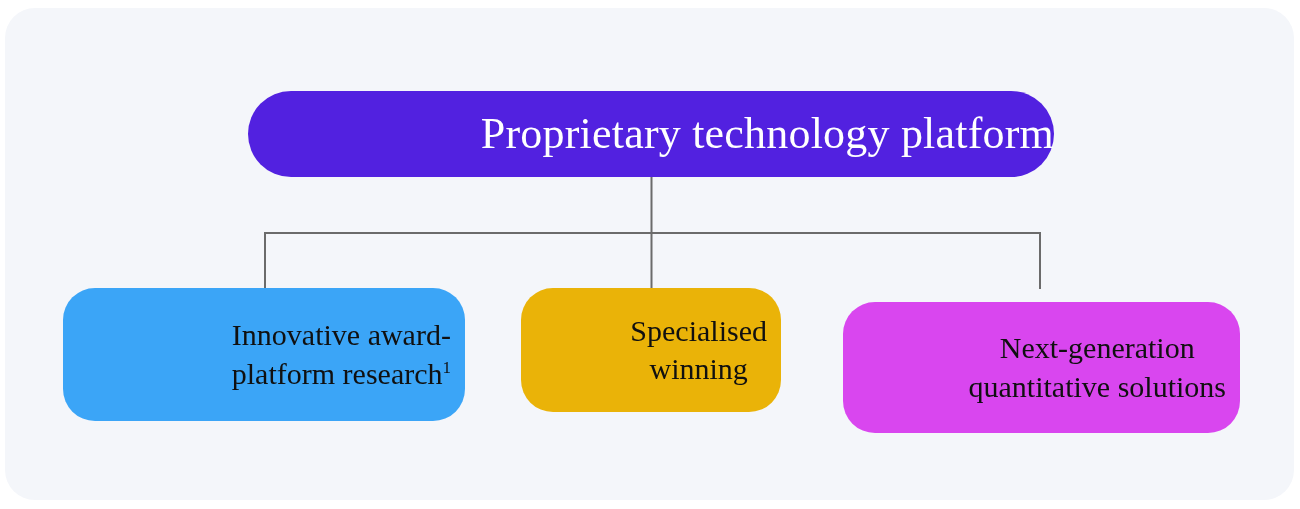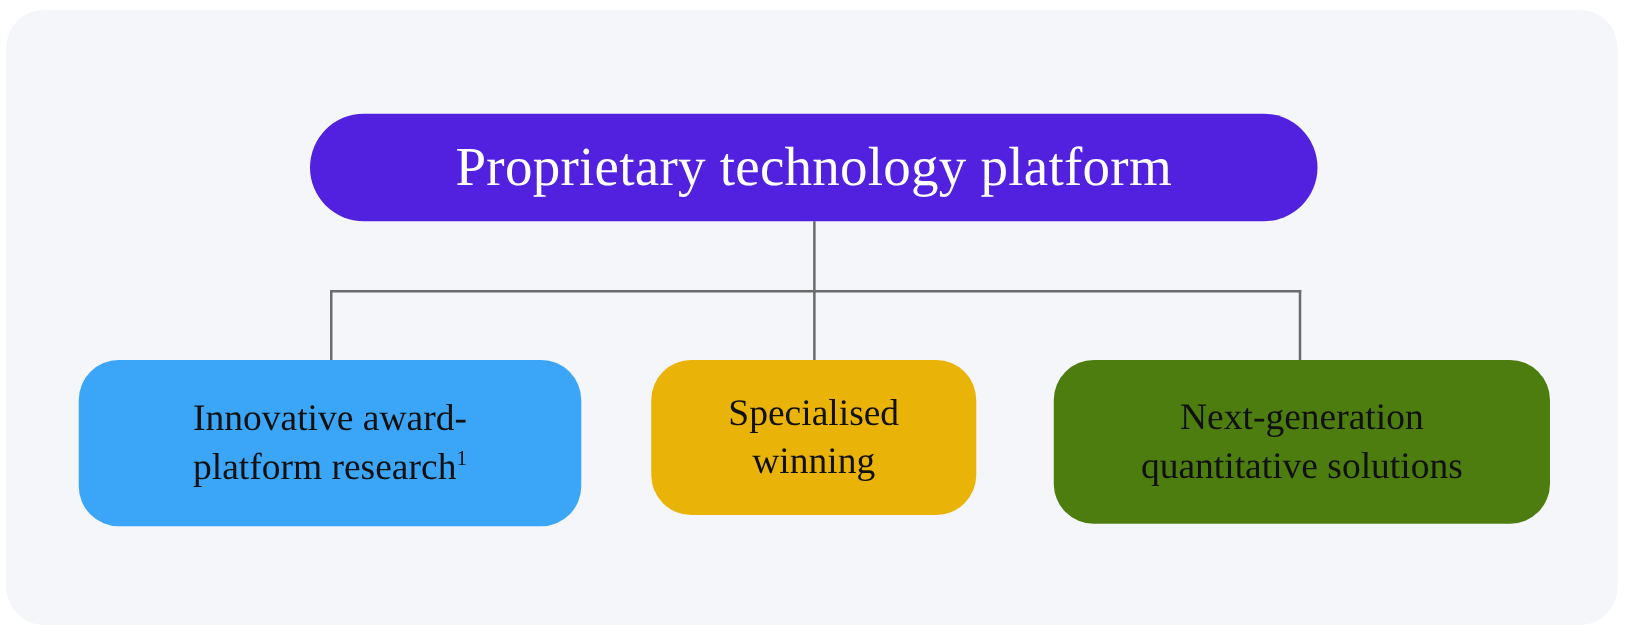--- a/index.html
+++ b/index.html
@@ -39,21 +39,21 @@
     width: 1300px;
     height: 509px;
     pointer-events: none;
   }
 
   
   .node {
     position: absolute;
     display: flex;
     align-items: center;
-    justify-content: center;
+    justify-content: flex-end;
     text-align: center;
     box-sizing: border-box;
   }
 
   .node-root {
     left: 248px;
     top: 91px;
     width: 806px;
     height: 86px;
     background: #5221e0;
@@ -91,24 +91,24 @@
   .node-insight {
     left: 521px;
     top: 288px;
     width: 260px;
     height: 124px;
     background: #eab308;
   }
 
   .node-quant {
     left: 843px;
-    top: 288px;
+    top: 302px;
     width: 397px;
     height: 131px;
-    background: #4d7c0f;
+    background: #d946ef;
   }
 
   .footnote-marker {
     font-size: 17px;
     vertical-align: super;
     line-height: 0;
   }
 </style>
 </head>
 <body>

